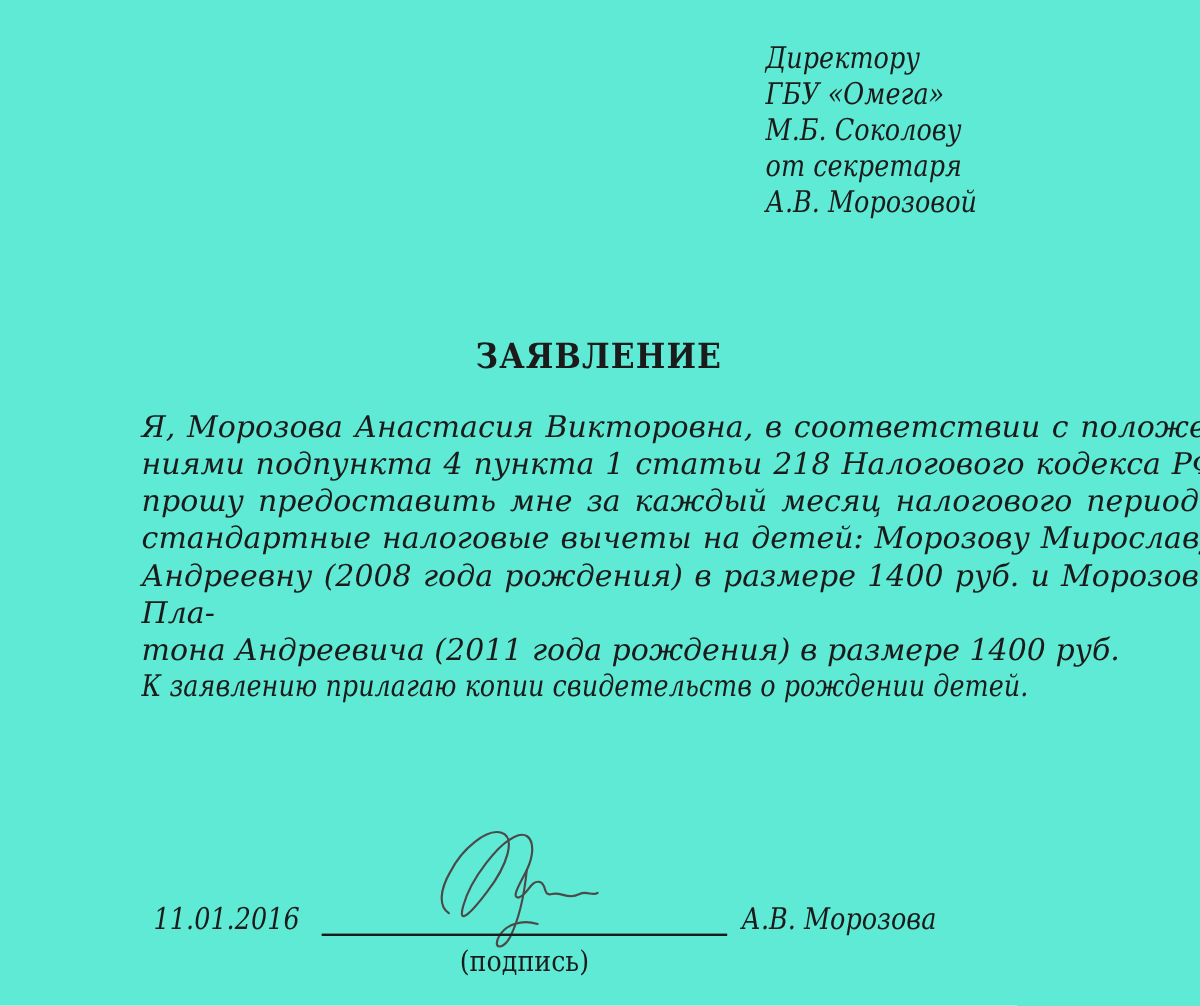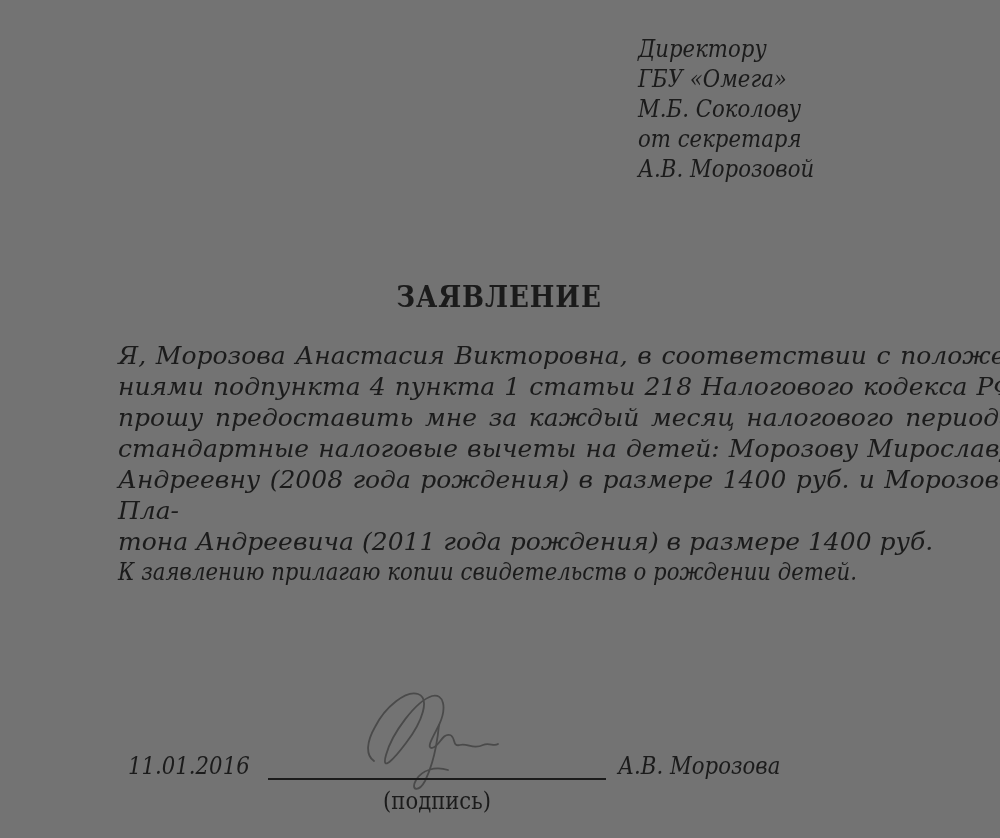--- a/index.html
+++ b/index.html
@@ -1,21 +1,21 @@
 <!DOCTYPE html>
 <html><head>
 <meta charset="utf-8">
 <style>
   * { margin: 0; padding: 0; box-sizing: border-box; }
   html, body { background: #e8e8e8; }
   .page {
     position: relative;
     width: 1000px;
     height: 838px;
-    background: #737373;
+    background: #5eead4;
     overflow: hidden;
     font-family: "DejaVu Serif", serif;
     color: #1b1b1b;
   }
   
   .cond-left  { transform: scaleX(0.85); transform-origin: left top; }
 
   .header-block {
     position: absolute;
     left: 638px;

